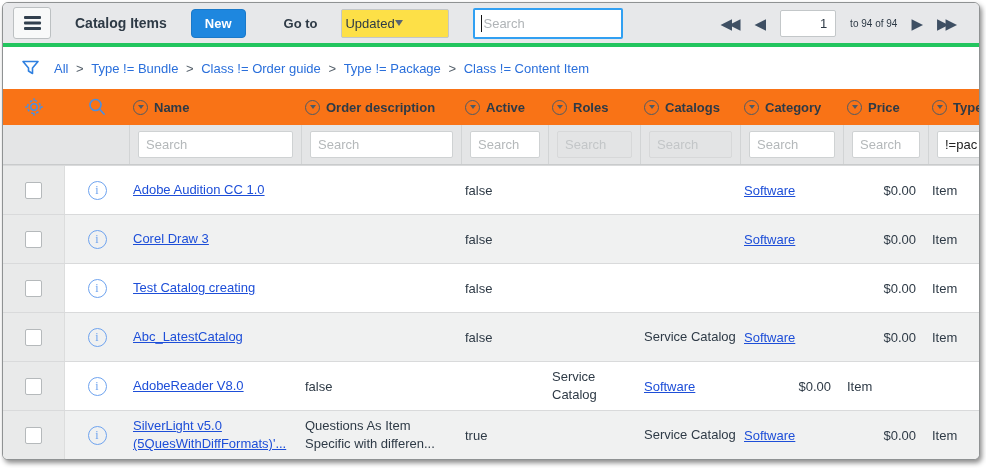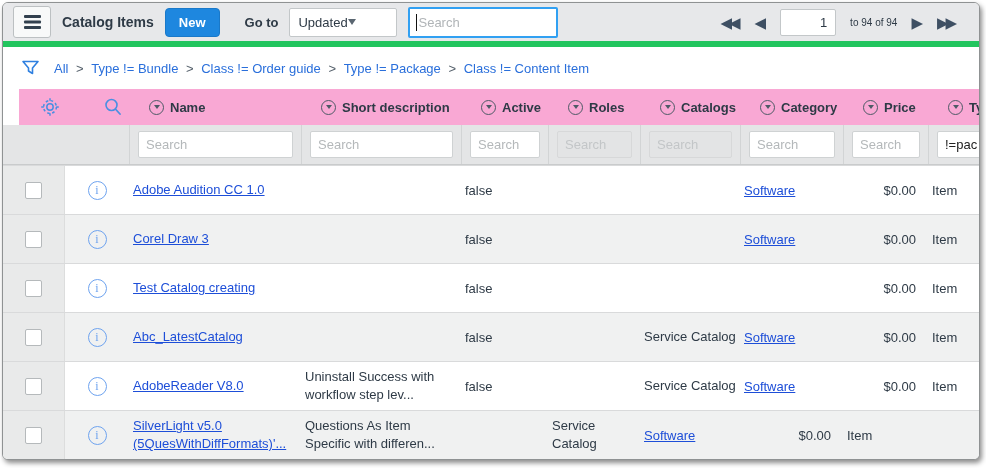--- a/index.html
+++ b/index.html
@@ -5,41 +5,41 @@
   * { box-sizing: border-box; margin: 0; padding: 0; }
   html,body { width: 986px; height: 468px; background: #fff; overflow: hidden;
               font-family: "Liberation Sans", sans-serif; }
   .frame {
     position: absolute; left: 2px; top: 2px; width: 978px; height: 458px;
     border: 1px solid #8f9293; border-radius: 6px; background: #fff;
     box-shadow: 2px 3px 5px rgba(0,0,0,0.45); overflow: hidden;
   }
   
   .topbar {
-    height: 44px; background: #e7e8ea; border-bottom: 6px solid #22c55e;
-    display: flex; align-items: center; padding: 0 10px; gap: 11px;
+    height: 44px; background: #e7e8ea; border-bottom: 4px solid #22c55e;
+    display: flex; align-items: center; padding: 0 10px; gap: 24px;
   }
   .hamburger-btn {
     width: 38px; height: 32px; background: #f8f9f9; border: 1px solid #bcc0c2;
     border-radius: 3px; display: flex; align-items: center; justify-content: center;
     cursor: pointer; flex: 0 0 auto;
   }
   .hamburger-glyph { width: 17px; height: 2.5px; background: #32404e; border-radius:1px;
     box-shadow: 0 5.5px 0 #32404e, 0 11px 0 #32404e; margin-bottom: 11px; }
   .list-title { font-size: 14px; font-weight: bold; color: #2e3a46; }
   .new-btn {
     background: #1e87df; border: 1px solid #1a79c9; color: #ffffff; font-size: 13px;
     font-weight: bold; padding: 6px 13px; border-radius: 4px; cursor: pointer;
     font-family: "Liberation Sans", sans-serif;
   }
   .goto-label { font-size: 13px; font-weight: bold; color: #2e3a46; margin-left: 14px; }
   .goto-select {
-    width: 108px; height: 29px; background: #ffffff; border: 1px solid #c3c7c9;
+    width: 108px; height: 29px; background: #fde047; border: 1px solid #c3c7c9;
     border-radius: 2px; display: flex; align-items: center; justify-content: flex-start;
-    padding: 0 8px; font-size: 13px; color: #2e3a46; cursor: pointer;
+    padding: 0 3px; font-size: 13px; color: #2e3a46; cursor: pointer;
   }
   .select-caret { width: 0; height: 0; border-left: 4.5px solid transparent;
     border-right: 4.5px solid transparent; border-top: 6px solid #5a6671; }
   .top-search-wrap { position: relative; }
   .top-search {
     width: 150px; height: 31px; border: 2px solid #31a0f2; border-radius: 2px;
     padding: 0 8px; font-size: 13px; color: #2e3a46; outline: none;
     font-family: "Liberation Sans", sans-serif;
   }
   .top-search::placeholder { color: #b0b4b7; }
@@ -56,21 +56,21 @@
   }
   .pg-range { font-size: 10px; color: #2e3a46; }
   
   .crumb-row { height: 42px; display: flex; align-items: center; background: #fff; padding: 0 12px; }
   .funnel-icon { flex: 0 0 auto; margin: 0 14px 0 6px; display: flex; }
   .crumbs { font-size: 13px; }
   .crumb-link { color: #2a6fdb; text-decoration: none; cursor: pointer; }
   .crumb-sep { color: #55606b; margin: 0 4px; }
   
   .grid-row { display: grid; grid-template-columns: 62px 64px 172px 160px 87px 92px 100px 103px 85px 65px; }
-  .colhead-row { height: 36px; align-items: center; background: #f9a8d4; margin-left: 16px; }
+  .colhead-row { height: 36px; align-items: center; background: #f97316; }
   .icon-cell { display: flex; align-items: center; justify-content: center; }
   .colhead-cell { display: flex; align-items: center; gap: 6px; padding-left: 4px; }
   .colhead-label { font-size: 13px; font-weight: bold; color: #2e3a46; white-space: nowrap; }
   .circle-caret { width: 15px; height: 15px; border: 1px solid #4e5a66; border-radius: 50%;
     display: inline-flex; align-items: center; justify-content: center; flex: 0 0 auto; cursor: pointer; }
   .circle-caret i { width: 0; height: 0; border-left: 3.5px solid transparent;
     border-right: 3.5px solid transparent; border-top: 4.5px solid #4e5a66; }
   
   .filter-row { height: 40px; background: #e4e5e6; align-items: center; border-bottom: 1px solid #c9cbcc; }
   .filter-lead { grid-column: span 2; height: 100%; }
@@ -163,21 +163,21 @@
     <span class="circle-caret">
           <i></i>
         </span>
     <span class="colhead-label">Name</span>
   </div>
 
   <div class="colhead-cell">
     <span class="circle-caret">
           <i></i>
         </span>
-    <span class="colhead-label">Short description</span>
+    <span class="colhead-label">Order description</span>
   </div>
 
   <div class="colhead-cell">
     <span class="circle-caret">
           <i></i>
         </span>
     <span class="colhead-label">Active</span>
   </div>
 
   <div class="colhead-cell">
@@ -340,21 +340,20 @@
   <div class="tr grid-row">
     <div class="td gutter">
       <span class="checkbox"></span>
     </div>
     <div class="td info">
       <span class="info-icon">i</span>
     </div>
     <div class="td">
       <a class="rowlink wrapcell">AdobeReader V8.0</a>
     </div>
-    <div class="td wrapcell">Uninstall Success with workflow step lev...</div>
     <div class="td">false</div>
     <div class="td"></div>
     <div class="td wrapcell">Service Catalog</div>
     <div class="td">
       <a class="rowlink">Software</a>
     </div>
     <div class="td price">$0.00</div>
     <div class="td">Item</div>
   </div>
 
@@ -362,20 +361,21 @@
     <div class="td gutter">
       <span class="checkbox"></span>
     </div>
     <div class="td info">
       <span class="info-icon">i</span>
     </div>
     <div class="td">
       <a class="rowlink wrapcell">SilverLight v5.0 (5QuesWithDiffFormats)'...</a>
     </div>
     <div class="td wrapcell">Questions As Item Specific with differen...</div>
+    <div class="td">true</div>
     <div class="td"></div>
     <div class="td wrapcell">Service Catalog</div>
     <div class="td">
       <a class="rowlink">Software</a>
     </div>
     <div class="td price">$0.00</div>
     <div class="td">Item</div>
   </div>
 </div>
 

